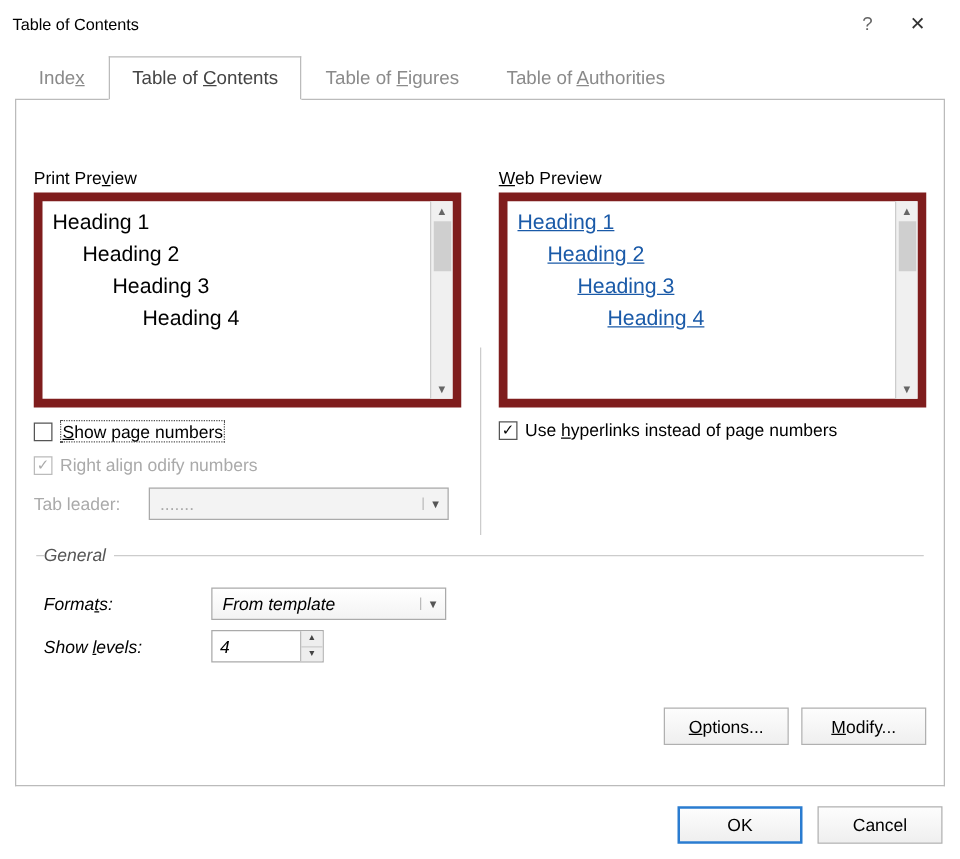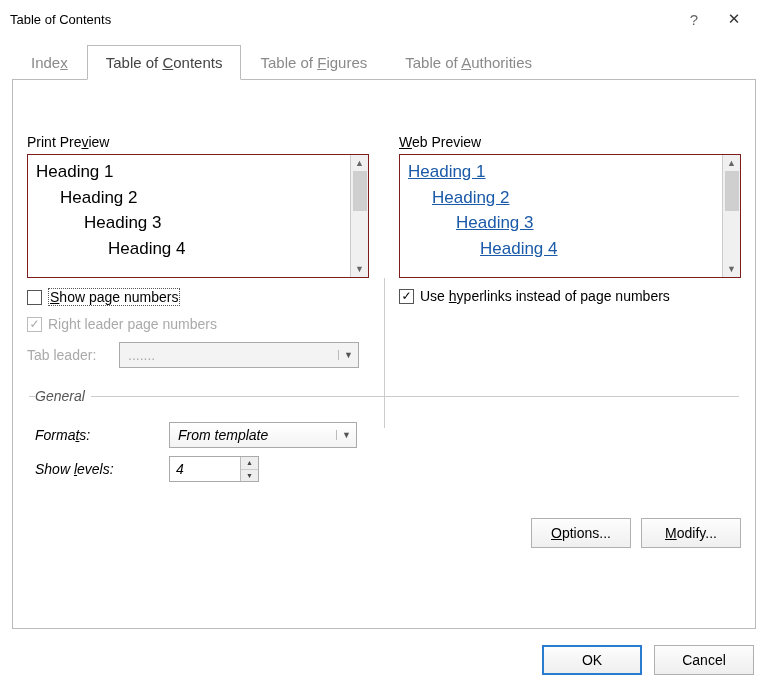--- a/index.html
+++ b/index.html
@@ -77,22 +77,22 @@
     display: flex;
     gap: 30px;
     position: relative;
   }
   .col { flex: 1; min-width: 0; margin-top: 44px; }
   .col-label {
     font-size: 14px;
     margin-bottom: 4px;
   }
   .preview-box {
-    border: 1px solid #7f1d1d;
-    height: 124px;
+    border: 7px solid #7f1d1d;
+    height: 172px;
     display: flex;
     background: #fff;
   }
   .preview-content {
     flex: 1;
     padding: 4px 8px;
     font-size: 17px;
     line-height: 1.5;
     overflow: hidden;
   }
@@ -277,21 +277,21 @@
             <div class="arrow">▼</div>
           </div>
         </div>
 
         <div class="check-row">
           <span class="checkbox"></span>
           <span class="focus-rect"><span style="text-decoration:underline">S</span>how page numbers</span>
         </div>
         <div class="check-row disabled">
           <span class="checkbox checked"></span>
-          <span>Right leader page numbers</span>
+          <span>Right align odify numbers</span>
         </div>
         <div class="form-row disabled">
           <label>Tab leader:</label>
           <div class="select disabled" style="width:240px">
             <div class="sval">.......</div>
             <div class="sarrow">▼</div>
           </div>
         </div>
       </div>
 

